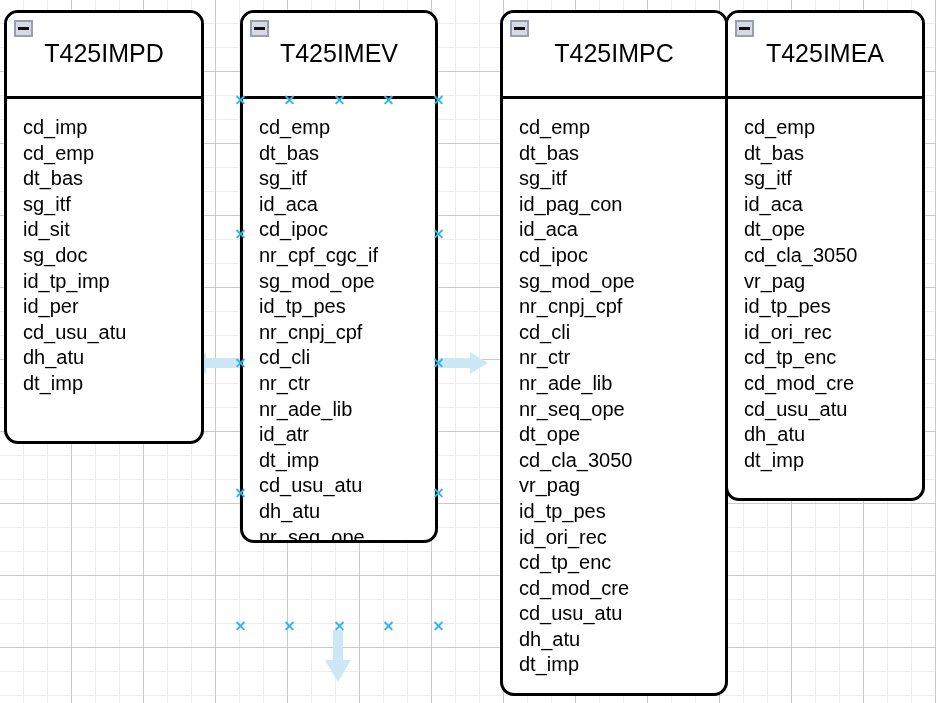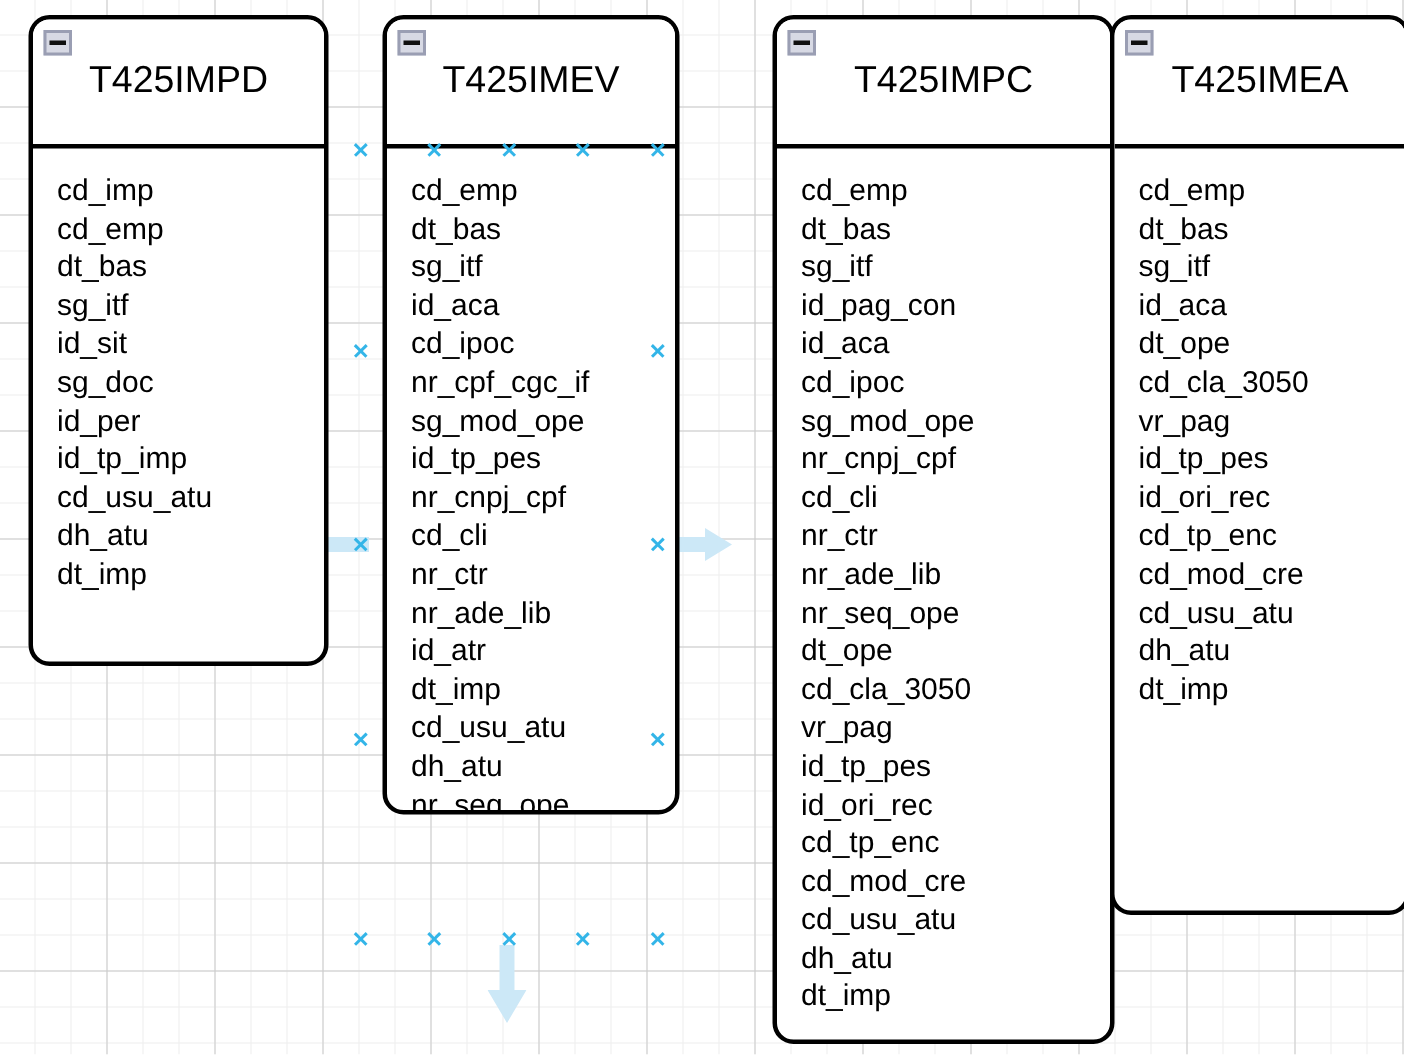--- a/index.html
+++ b/index.html
@@ -33,21 +33,20 @@
   }
 
   
   .entity {
     position: absolute;
     box-sizing: border-box;
     background: #ffffff;
     border: 3px solid #000000;
     border-radius: 14px;
     overflow: hidden;
-    margin-left: 15px;
   }
   .entity-header {
     position: relative;
     height: 86px;
     box-sizing: border-box;
     border-bottom: 3px solid #000000;
     background: #ffffff;
   }
   .entity-title {
     position: absolute;
@@ -160,22 +159,22 @@
       <button class="collapse-btn"></button>
       <div class="entity-title">T425IMPD</div>
     </div>
     <div class="entity-body">
       <div class="field">cd_imp</div>
       <div class="field">cd_emp</div>
       <div class="field">dt_bas</div>
       <div class="field">sg_itf</div>
       <div class="field">id_sit</div>
       <div class="field">sg_doc</div>
+      <div class="field">id_tp_imp</div>
       <div class="field">id_per</div>
-      <div class="field">id_tp_imp</div>
       <div class="field">cd_usu_atu</div>
       <div class="field">dh_atu</div>
       <div class="field">dt_imp</div>
     </div>
   </div>
 
   <div class="entity" style="left:240px; top:10px; width:198px; height:533px;">
     <div class="entity-header">
       <button class="collapse-btn"></button>
       <div class="entity-title">T425IMEV</div>
@@ -246,21 +245,21 @@
       <div class="field">id_tp_pes</div>
       <div class="field">id_ori_rec</div>
       <div class="field">cd_tp_enc</div>
       <div class="field">cd_mod_cre</div>
       <div class="field">cd_usu_atu</div>
       <div class="field">dh_atu</div>
       <div class="field">dt_imp</div>
     </div>
   </div>
 
-  <div class="entity" style="left:725px; top:10px; width:200px; height:600px;">
+  <div class="entity" style="left:725px; top:10px; width:200px; height:491px;">
     <div class="entity-header">
       <button class="collapse-btn"></button>
       <div class="entity-title">T425IMEA</div>
     </div>
     <div class="entity-body">
       <div class="field">cd_emp</div>
       <div class="field">dt_bas</div>
       <div class="field">sg_itf</div>
       <div class="field">id_aca</div>
       <div class="field">dt_ope</div>

